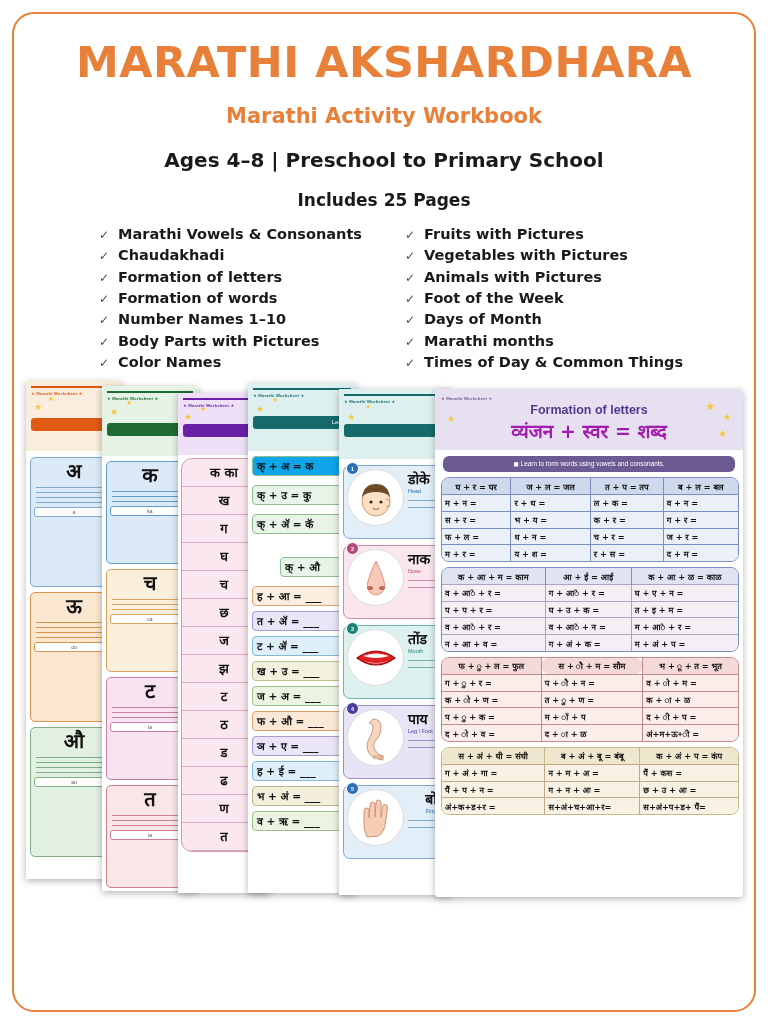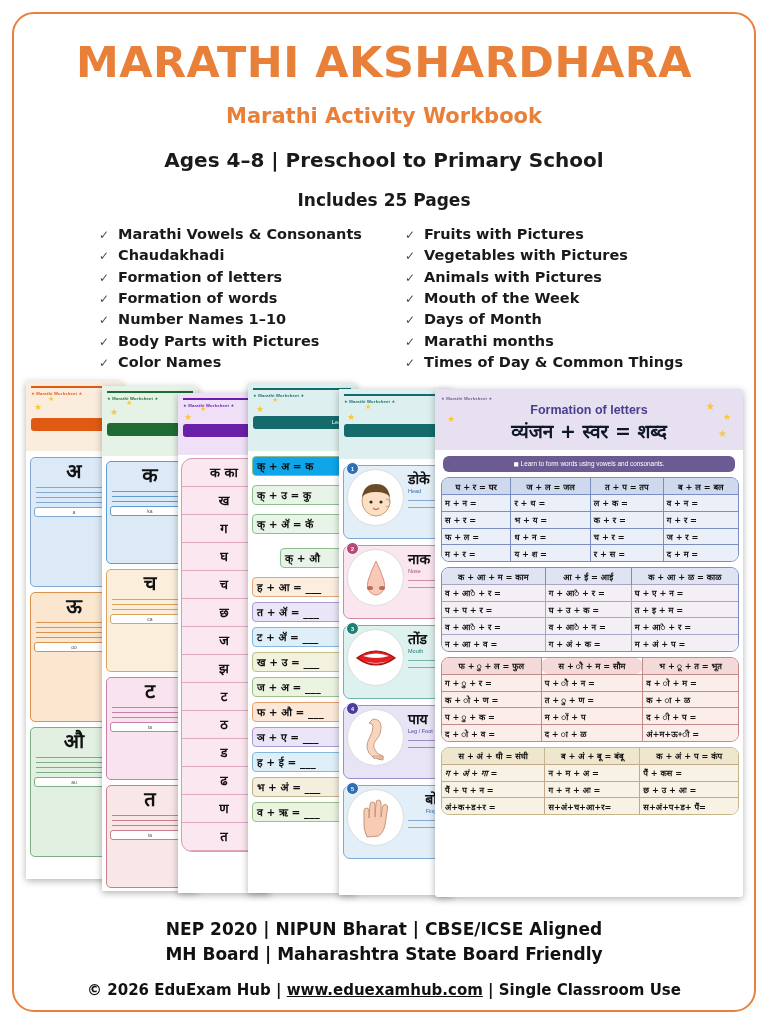--- a/index.html
+++ b/index.html
@@ -140,21 +140,21 @@
   .bp-line{height:0;border-top:1px solid;margin:6px 2px 0 0;}
   
   .front-head{
     background:#e7e0f0;padding:4px 6px 6px 6px;position:relative;
   }
   .front-title{
     text-align:center;font-size:12.5px;font-weight:bold;color:#4B3C8F;
     margin-top:2px;
   }
   .front-dev{
-    text-align:center;font-size:19px;font-weight:bold;color:#0f172a;
+    text-align:center;font-size:19px;font-weight:bold;color:#a21caf;
     margin-top:1px;font-family:"DejaVu Sans",sans-serif;
   }
   .front-instr{
     background:#6C5B92;color:#fff;border-radius:6px;
     font-size:6.4px;text-align:center;padding:4px 0;margin:6px 8px 0 8px;
   }
   .tbl{
     border:1.3px solid #7a8ec4;border-radius:8px;
     margin:5px 6px;overflow:hidden;border-collapse:separate;
     width:calc(100% - 12px);
@@ -232,21 +232,21 @@
       <div class="feat-row">
           <span class="tick">✓</span>
           <span>Vegetables with Pictures</span>
         </div>
       <div class="feat-row">
           <span class="tick">✓</span>
           <span>Animals with Pictures</span>
         </div>
       <div class="feat-row">
           <span class="tick">✓</span>
-          <span>Mouth of the Week</span>
+          <span>Foot of the Week</span>
         </div>
       <div class="feat-row">
           <span class="tick">✓</span>
           <span>Days of Month</span>
         </div>
       <div class="feat-row">
           <span class="tick">✓</span>
           <span>Marathi months</span>
         </div>
       <div class="feat-row">
@@ -366,21 +366,21 @@
         <div class="wm" style="color:#156B6B;">★ Marathi Worksheet ★</div>
         <span class="star" style="left:8px;top:22px;">★</span>
         <span class="star" style="left:24px;top:13px;font-size:7px;">★</span>
         <div class="titlebar" style="background:#156B6B;margin-top:18px;color:#fff;font-size:6px;text-align:right;padding-right:4px;line-height:13px;">
           <span>Learn</span>
         </div>
       </div>
       <div style="padding:5px 4px 0 4px;">
         <div class="chip" style="border-color:#8FBF8F;background:#0ea5e9;margin-bottom:9px;">क् + अ = क</div>
         <div class="chip" style="border-color:#8FBF8F;background:#E7F4E7;margin-bottom:9px;">क् + उ = कु</div>
-        <div class="chip" style="border-color:#8FBF8F;background:#E7F4E7;margin-bottom:14px;">क् + ॲ = कॅ</div>
+        <div class="chip" style="border-color:#8FBF8F;background:#E7F4E7;margin-bottom:23px;">क् + ॲ = कॅ</div>
         <div class="chip" style="border-color:#8FBF8F;background:#E7F4E7;margin-left:28px;margin-bottom:9px;">क् + औ</div>
         <div class="chip" style="border-color:#E0A878;background:#FBEEDF;">ह + आ = ___</div>
         <div class="chip" style="border-color:#A99AD2;background:#EAE5F7;">त + ॲ = ___</div>
         <div class="chip" style="border-color:#82B8D9;background:#DFEFF9;">ट + ॲ = ___</div>
         <div class="chip" style="border-color:#BFC08A;background:#F2F2DF;">ख + उ = ___</div>
         <div class="chip" style="border-color:#9FC08A;background:#EAF4E0;">ज + अ = ___</div>
         <div class="chip" style="border-color:#E8A06A;background:#FCE8D6;">फ + औ = ___</div>
         <div class="chip" style="border-color:#A99AD2;background:#EAE5F7;">ञ + ए = ___</div>
         <div class="chip" style="border-color:#82B8D9;background:#DFEFF9;">ह + ई = ___</div>
         <div class="chip" style="border-color:#C0B48A;background:#F4EEDC;">भ + अं = ___</div>
@@ -601,42 +601,35 @@
 
       <div class="tbl" style="border-color:#c4b88a;">
         <table>
           <tbody>
               <tr style="background:#EFE6CE;">
             <td class="hdr" style="border-right:1px solid #c4b88a;">स + अं + धी = संधी</td>
             <td class="hdr" style="border-right:1px solid #c4b88a;">ब + अं + बू = बंबू</td>
             <td class="hdr">क + अं + प = कंप</td>
           </tr>
           <tr style="background:#F7F2E3;">
-            <td class="cell" style="border:1px solid #c4a88a;border-left:none;font-style:italic;">ग + अं + गा =</td>
+            <td class="cell" style="border:1px solid #c4a88a;border-left:none;">ग + अं + गा =</td>
             <td class="cell" style="border:1px solid #c4a88a;">न + म + अ =</td>
             <td class="cell" style="border:1px solid #c4a88a;border-right:none;">पैं + कस =</td>
           </tr>
           <tr style="background:#F7F2E3;">
             <td class="cell" style="border:1px solid #c4a88a;border-left:none;">पैं + प + न =</td>
             <td class="cell" style="border:1px solid #c4a88a;">ग + न + अः =</td>
             <td class="cell" style="border:1px solid #c4a88a;border-right:none;">छ + उ + अः =</td>
           </tr>
           <tr style="background:#F7F2E3;">
             <td class="cell" style="border-right:1px solid #c4a88a;">अं+क+ड+र =</td>
             <td class="cell" style="border-right:1px solid #c4a88a;">स+अं+च+आ+र=</td>
             <td class="cell">स+अं+प+ड+ पैं=</td>
           </tr>
         </tbody>
           </table>
       </div>
     </div>
 
   </div>
 
-  <div class="footer">
-    <div class="foot-line">NEP 2020 | NIPUN Bharat | CBSE/ICSE Aligned</div>
-    <div class="foot-line">MH Board | Maharashtra State Board Friendly</div>
-    <div class="copyright">
-      <span>© 2026 EduExam Hub | </span><u>www.eduexamhub.com</u><span> | Single Classroom Use</span>
-    </div>
-  </div>
 
 </div>
 
 </body></html>

